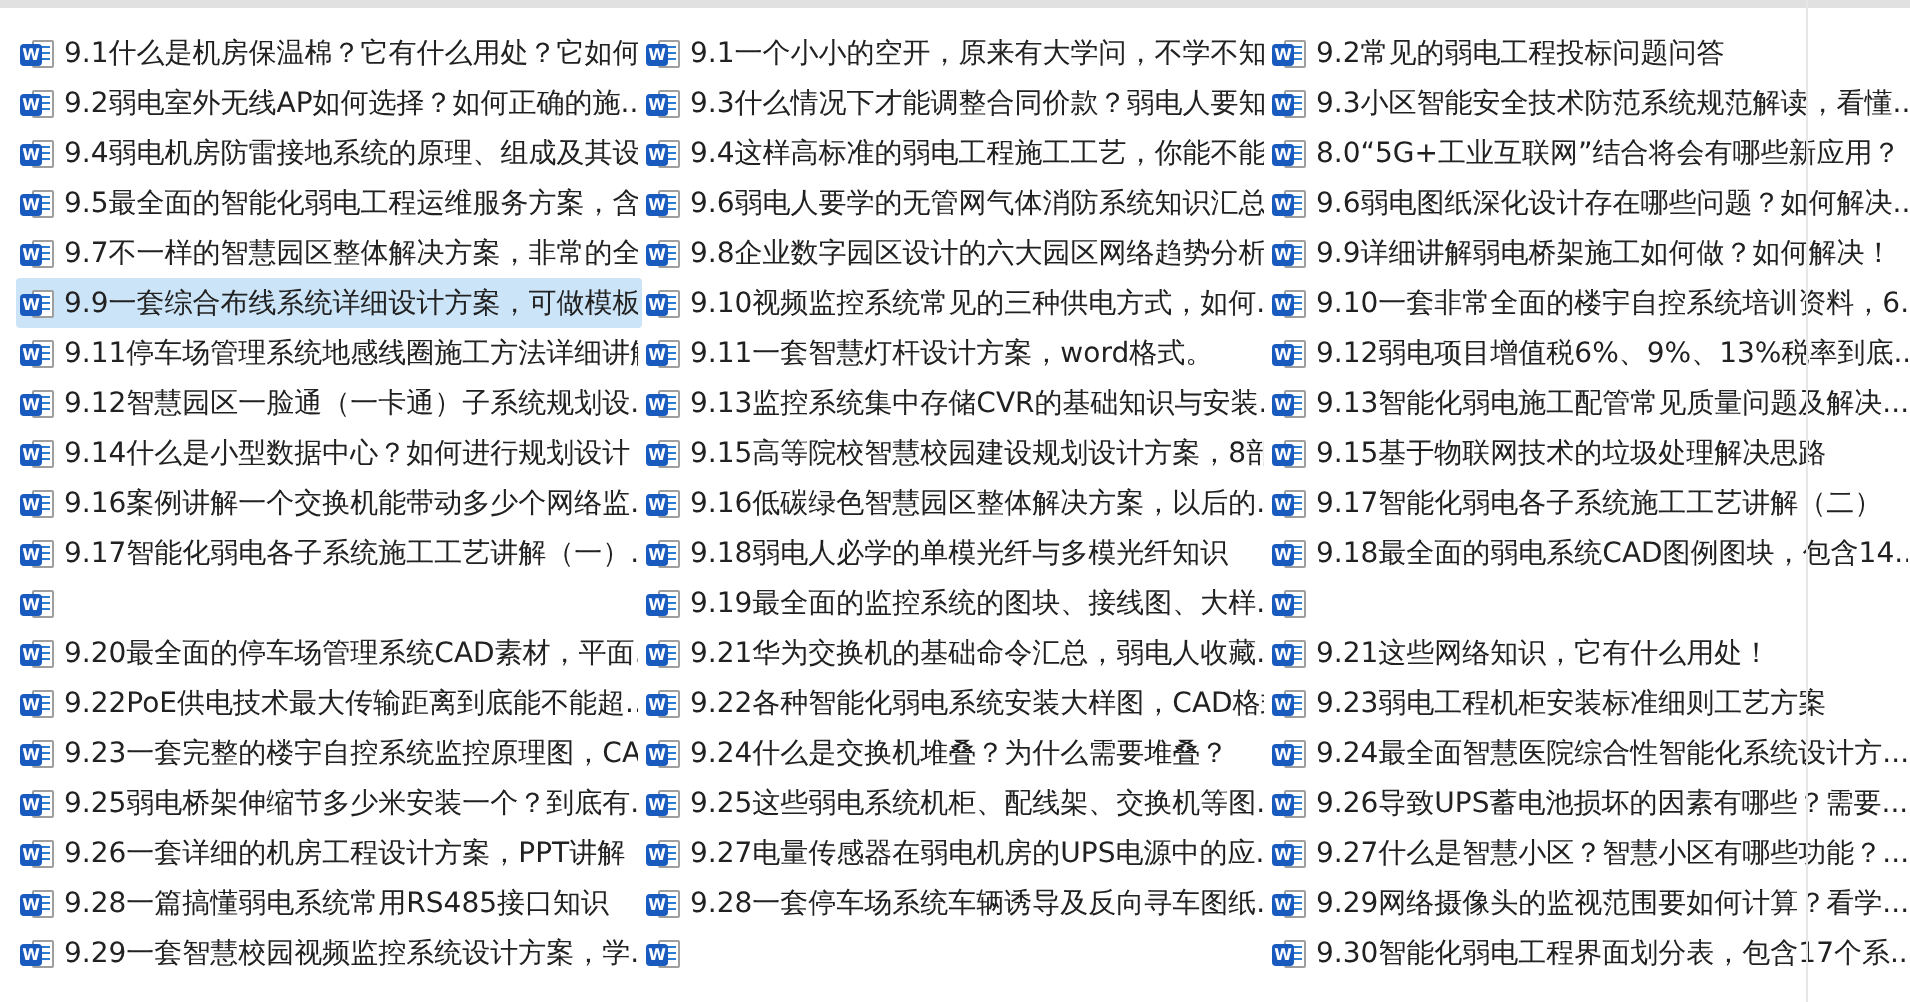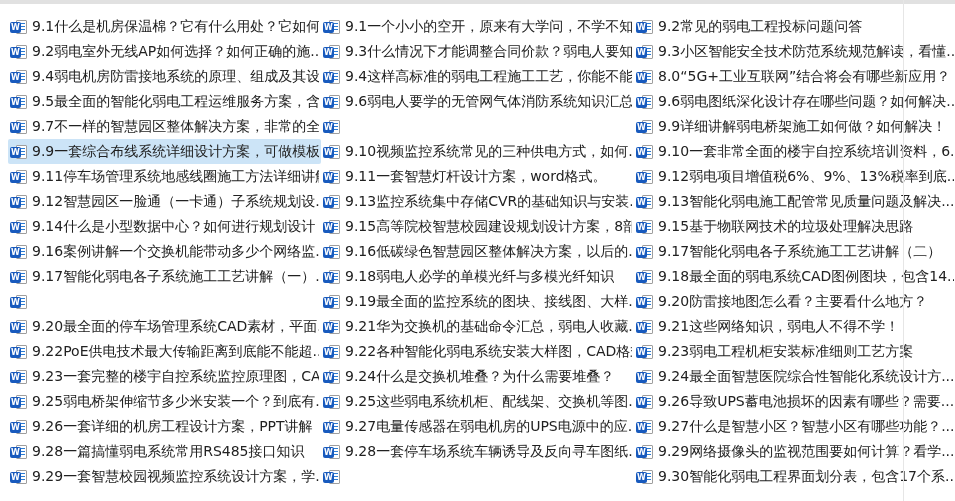--- a/index.html
+++ b/index.html
@@ -199,20 +199,21 @@
             <span class="page"></span>
             <span class="wbox">W</span>
           </span>
           <span class="label">9.6弱电人要学的无管网气体消防系统知识汇总</span>
         </div>
         <div class="row">
           <span class="docicon">
             <span class="page"></span>
             <span class="wbox">W</span>
           </span>
+          <span class="label">9.8企业数字园区设计的六大园区网络趋势分析</span>
         </div>
         <div class="row">
           <span class="docicon">
             <span class="page"></span>
             <span class="wbox">W</span>
           </span>
           <span class="label">9.10视频监控系统常见的三种供电方式，如何...</span>
         </div>
         <div class="row">
           <span class="docicon">
@@ -381,28 +382,27 @@
             <span class="page"></span>
             <span class="wbox">W</span>
           </span>
           <span class="label">9.18最全面的弱电系统CAD图例图块，包含14...</span>
         </div>
         <div class="row">
           <span class="docicon">
             <span class="page"></span>
             <span class="wbox">W</span>
           </span>
-          <span class="label">9.20防雷接地图怎么看？主要看什么地方？</span>
-        </div>
-        <div class="row">
-          <span class="docicon">
-            <span class="page"></span>
-            <span class="wbox">W</span>
-          </span>
-          <span class="label">9.21这些网络知识，弱电人不得不学！</span>
+        </div>
+        <div class="row">
+          <span class="docicon">
+            <span class="page"></span>
+            <span class="wbox">W</span>
+          </span>
+          <span class="label">9.21这些网络知识，它有什么用处！</span>
         </div>
         <div class="row">
           <span class="docicon">
             <span class="page"></span>
             <span class="wbox">W</span>
           </span>
           <span class="label">9.23弱电工程机柜安装标准细则工艺方案</span>
         </div>
         <div class="row">
           <span class="docicon">

